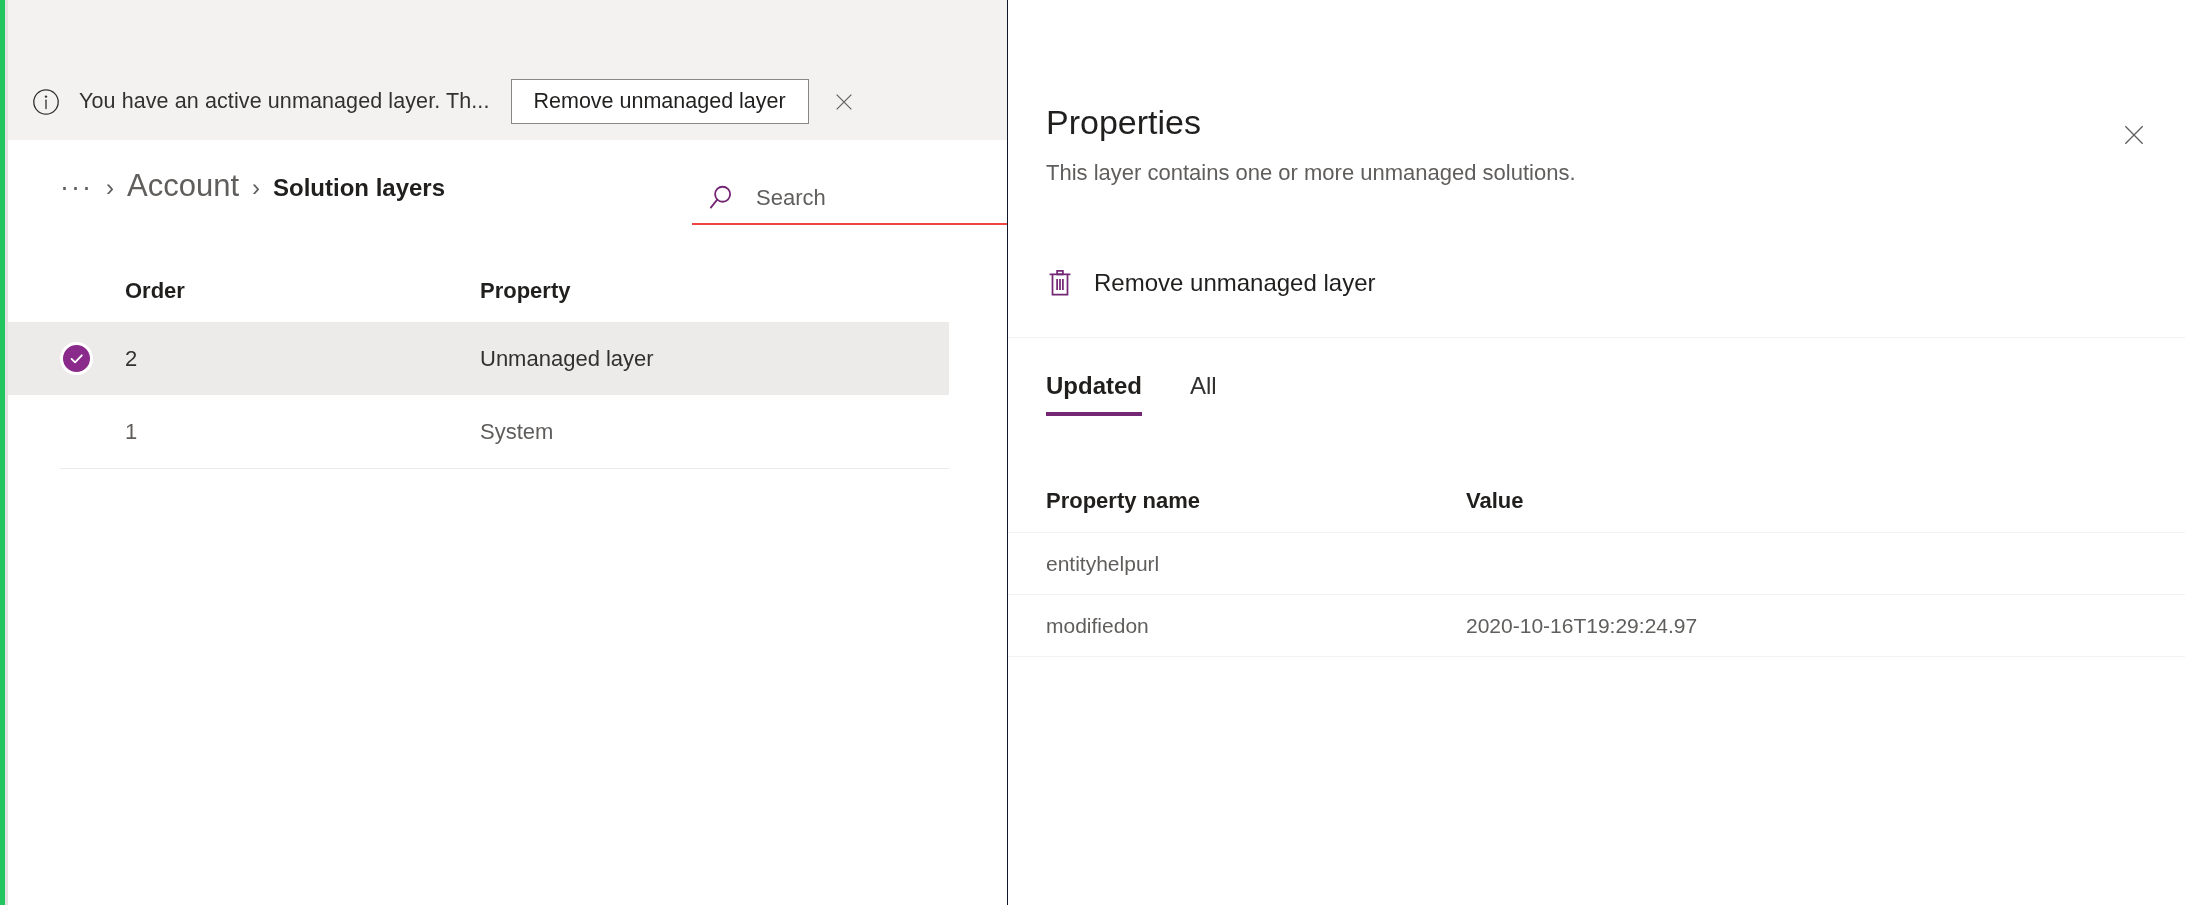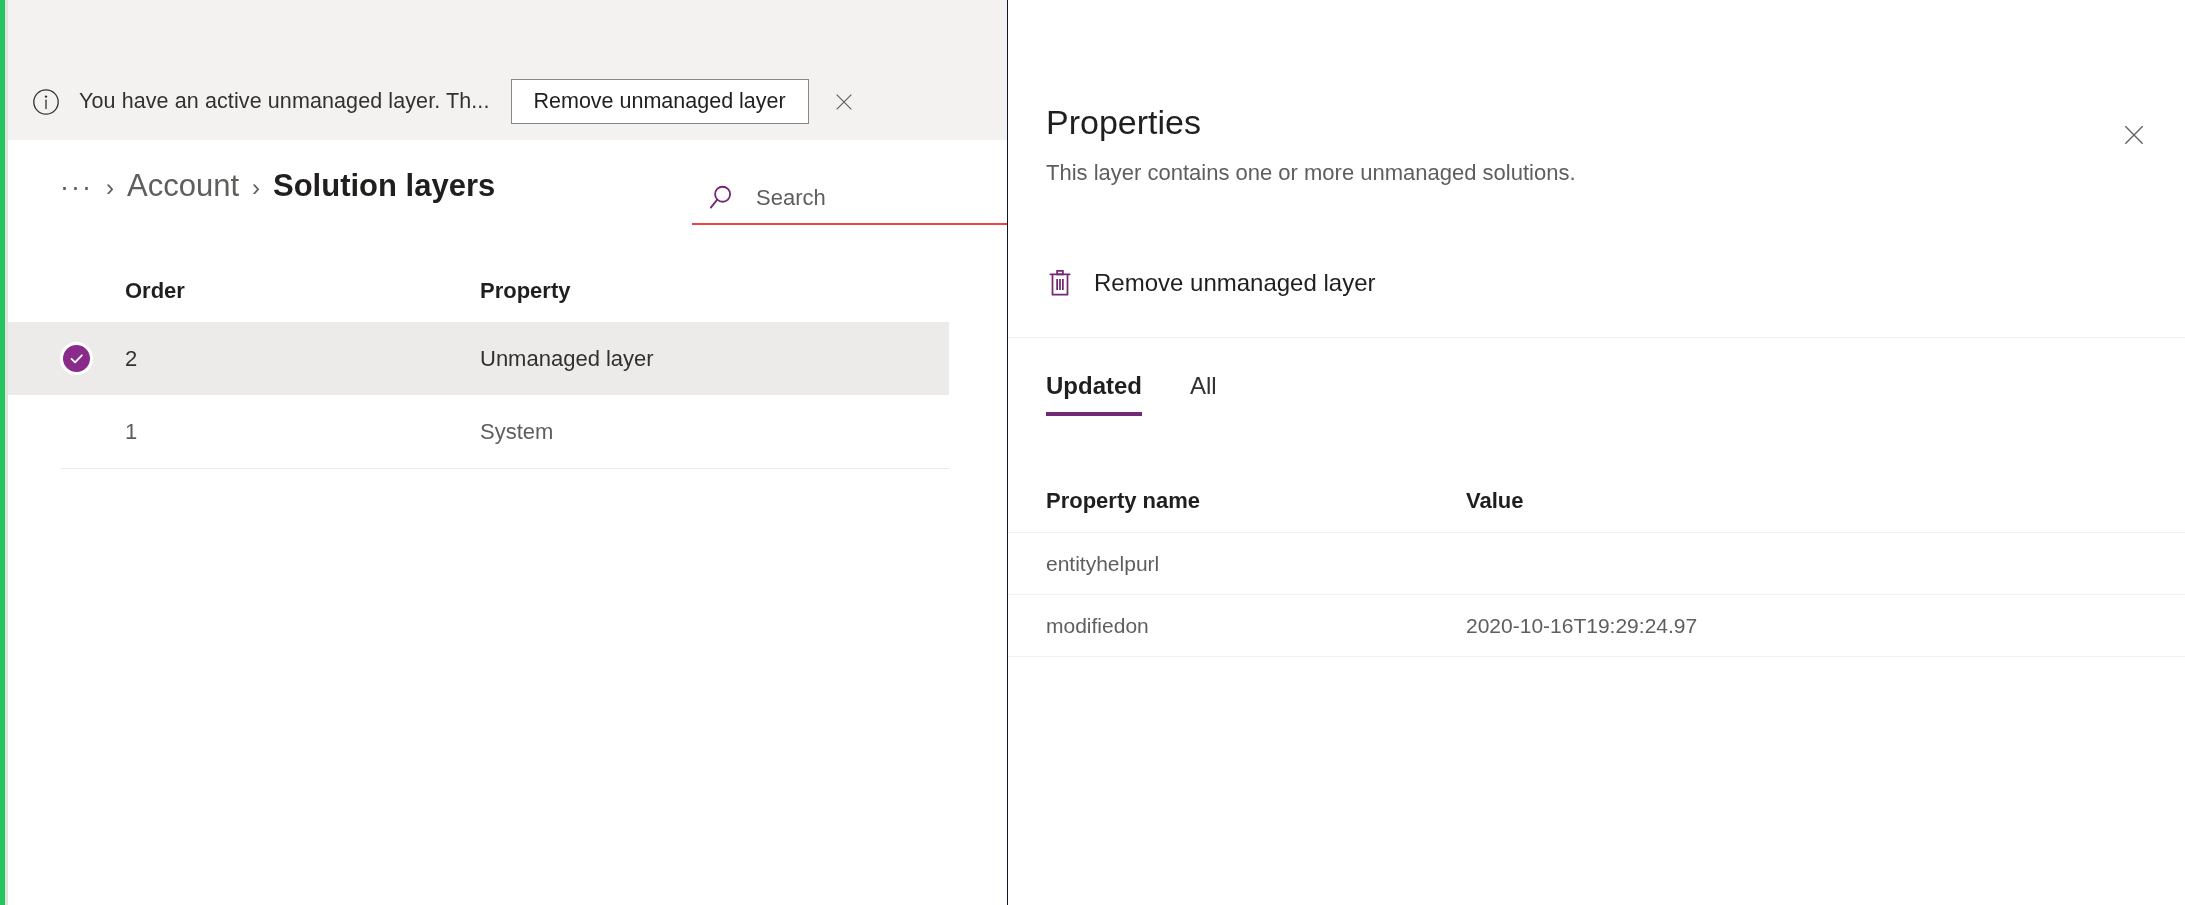--- a/index.html
+++ b/index.html
@@ -130,21 +130,21 @@
     line-height: 1;
   }
   .bc-link {
     font-size: 31px;
     color: #605e5c;
     cursor: pointer;
     line-height: 1;
     text-align: right;
   }
   .bc-current {
-    font-size: 31px;
+    font-size: 24px;
     color: #201f1e;
     font-weight: bold;
     line-height: 1;
   }
 
   .search-box {
     position: absolute;
     left: 684px;
     top: 32px;
     width: 323px;

